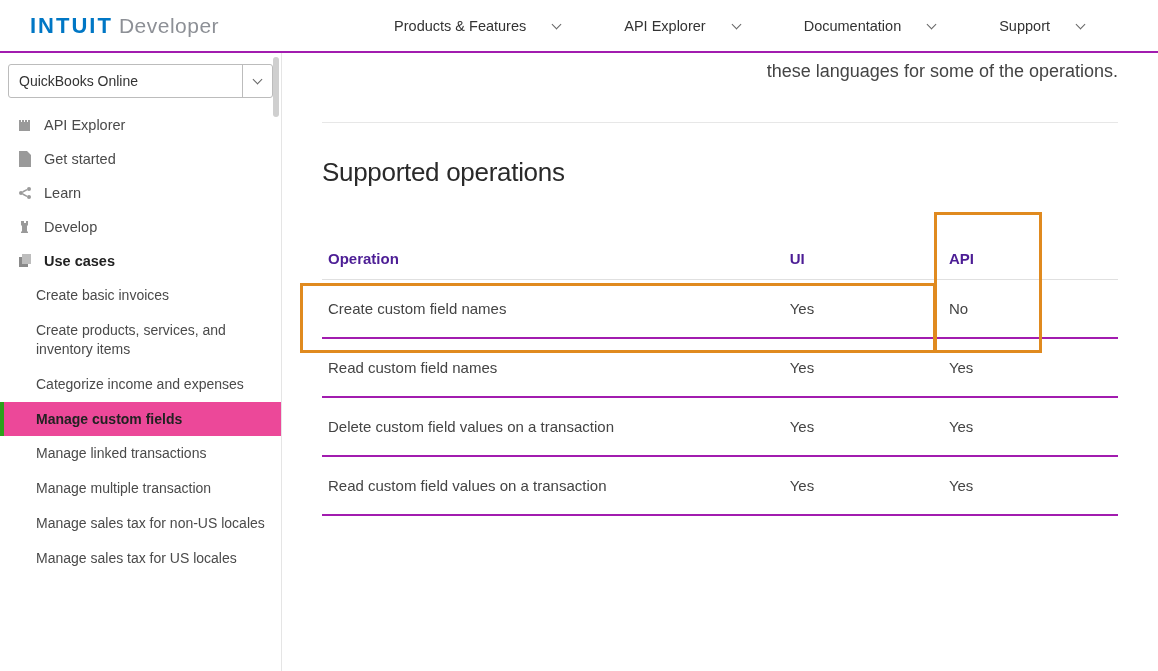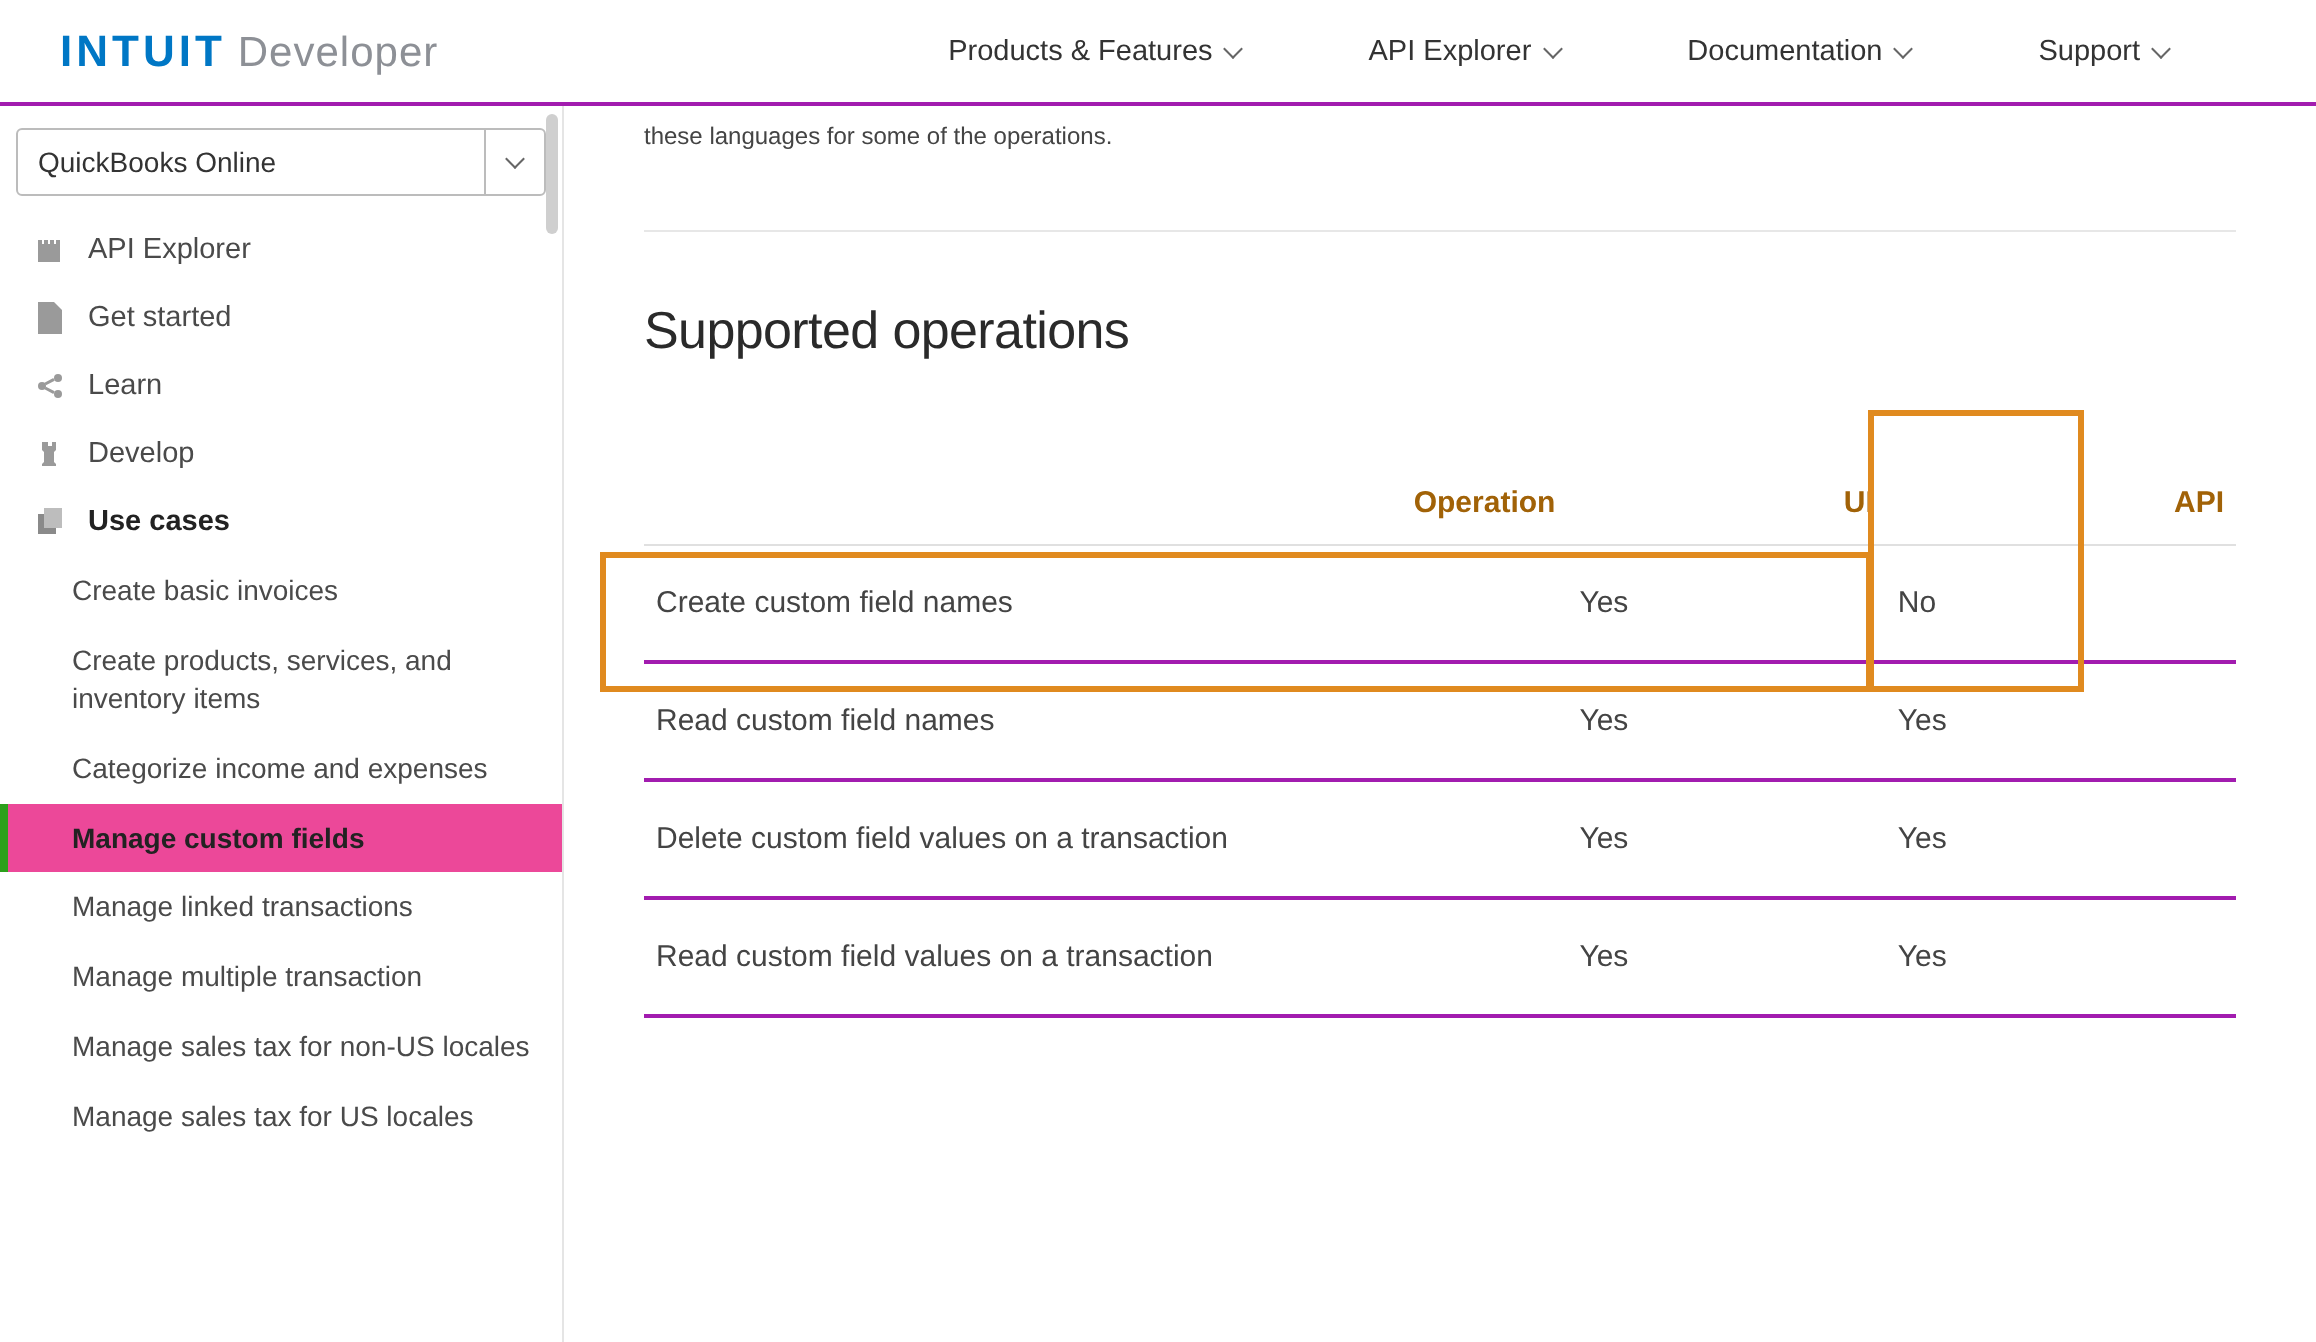--- a/index.html
+++ b/index.html
@@ -5,21 +5,21 @@
   * { box-sizing: border-box; margin: 0; padding: 0; }
   html, body { width: 1158px; height: 671px; font-family: -apple-system, BlinkMacSystemFont, "Segoe UI", Helvetica, Arial, sans-serif; color: #333; background: #fff; }
   body { display: flex; flex-direction: column; overflow: hidden; }
 
   
   .topnav { height: 53px; display: flex; align-items: center; border-bottom: 2px solid #a21caf; padding: 0 30px; }
   .logo { display: flex; align-items: baseline; font-size: 21px; font-weight: 300; letter-spacing: 0.5px; white-space: nowrap; }
   .logo-intuit { color: #0077c5; font-weight: 700; letter-spacing: 2px; font-size: 22px; }
   .logo-dev { color: #8d9096; margin-left: 6px; }
   .topnav-items { flex: 1; display: flex; justify-content: flex-end; gap: 60px; padding-right: 40px; }
-  .topnav-item { font-size: 14.5px; color: #333; cursor: pointer; display: flex; align-items: center; gap: 4px; }
+  .topnav-item { font-size: 14.5px; color: #333; cursor: pointer; display: flex; align-items: center; gap: 24px; }
   .chev { width: 14px; height: 14px; display: inline-block; position: relative; }
   .chev::before { content: ""; position: absolute; top: 2px; left: 3px; width: 6px; height: 6px; border-right: 1.5px solid #666; border-bottom: 1.5px solid #666; transform: rotate(45deg); }
 
   
   .body-wrap { flex: 1; display: flex; min-height: 0; }
 
   
   .sidebar { width: 282px; border-right: 1px solid #e5e5e5; padding: 7px 0 0 0; position: relative; display:flex; flex-direction:column; }
   .sidebar-scrolltrack { position: absolute; top: 2px; right: 0; width: 10px; height: 666px; background: transparent; }
   .sidebar-scrollthumb { position: absolute; top: 2px; right: 2px; width: 6px; height: 60px; background: #cfcfcf; border-radius: 3px; }
@@ -32,26 +32,26 @@
   .snav-item { display:flex; align-items:center; gap:10px; padding: 8px 12px 8px 16px; font-size: 14.5px; color:#4a4a4a; cursor:pointer; }
   .snav-item.bold { font-weight:600; color:#222; }
   .snav-icon { width:18px; height:18px; display:inline-flex; align-items:center; justify-content:center; color:#9a9a9a; }
   .snav-sub { list-style:none; }
   .snav-sub li { padding: 8px 16px 8px 36px; font-size: 14px; color:#4a4a4a; line-height:1.35; cursor:pointer; }
   .snav-sub li.active { font-weight:700; color:#222; background:#ec4899; position:relative; }
   .snav-sub li.active::before { content:""; position:absolute; left:0; top:0; bottom:0; width:4px; background:#2ca01c; }
 
   
   .main { flex:1; overflow-y:auto; padding: 8px 40px 40px 40px; }
-  .intro-p { font-size: 12px; color:#444; margin-bottom: 40px; }
+  .intro-p { font-size: 18px; color:#444; margin-bottom: 40px; text-align: right; }
   .divider { border:none; border-top:1px solid #e7e7e7; margin-bottom: 34px; }
   .h2 { font-size: 26px; font-weight:400; color:#2a2a2a; margin-bottom: 50px; letter-spacing:-0.3px; }
 
   table.ops { width: 100%; border-collapse: collapse; }
-  table.ops th { text-align:right; font-size:15px; font-weight:600; color:#a16207; padding: 12px 6px 12px 6px; border-bottom:1px solid #e0e0e0;margin-left:32px; }
+  table.ops th { text-align:left; font-size:15px; font-weight:600; color:#4c1d95; padding: 12px 6px 12px 6px; border-bottom:1px solid #e0e0e0;margin-left:32px; }
   table.ops td { font-size:15px; color:#444; padding: 20px 6px; border-bottom:2px solid #a21caf; }
   .col-op  { width: 58%; }
   .col-ui  { width: 20%; }
   .col-api { width: 22%; text-align: center; }
   th.col-api, td.col-api { text-align: left; padding-left: 56px; }
 
   
   .hl-wrap { position: relative; }
   .hl { position: absolute; border: 3px solid #e08a1f; pointer-events: none; }
   .hl1 { left: -22px; top: 45px; width: 636px; height: 70px; }

